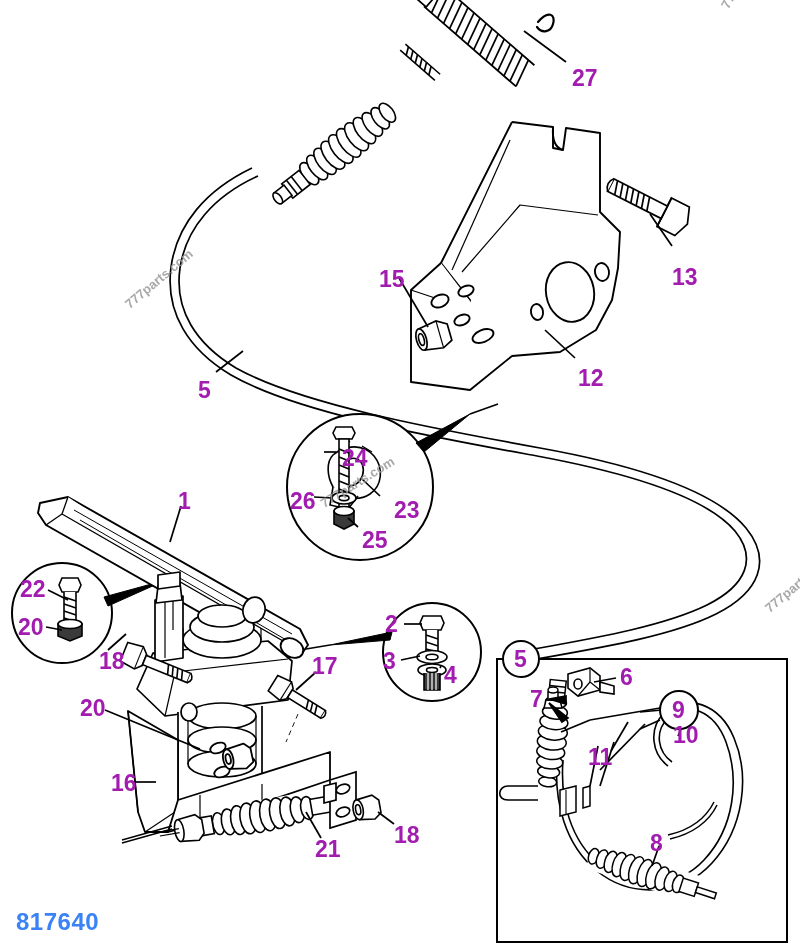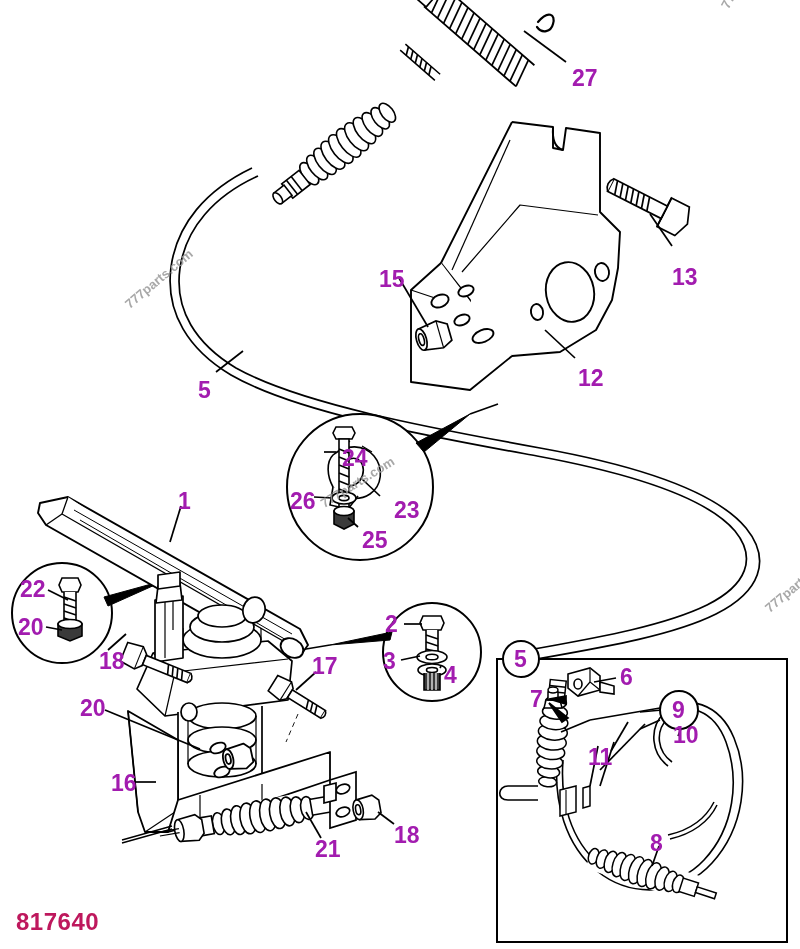--- a/index.html
+++ b/index.html
@@ -22,21 +22,21 @@
     white-space:nowrap;
     user-select:none;
   }
   .partno{
     position:absolute;
     left:16px;top:908px;
     font-family:"Liberation Sans", sans-serif;
     font-weight:bold;
     font-size:24px;
     letter-spacing:0.5px;
-    color:#be185d;
+    color:#3b82f6;
   }
   .wm{
     position:absolute;
     font-family:"Liberation Sans", sans-serif;
     color:#9a9a9a;
     font-size:13px;
     font-weight:600;
     white-space:nowrap;
     user-select:none;
     opacity:.85;

